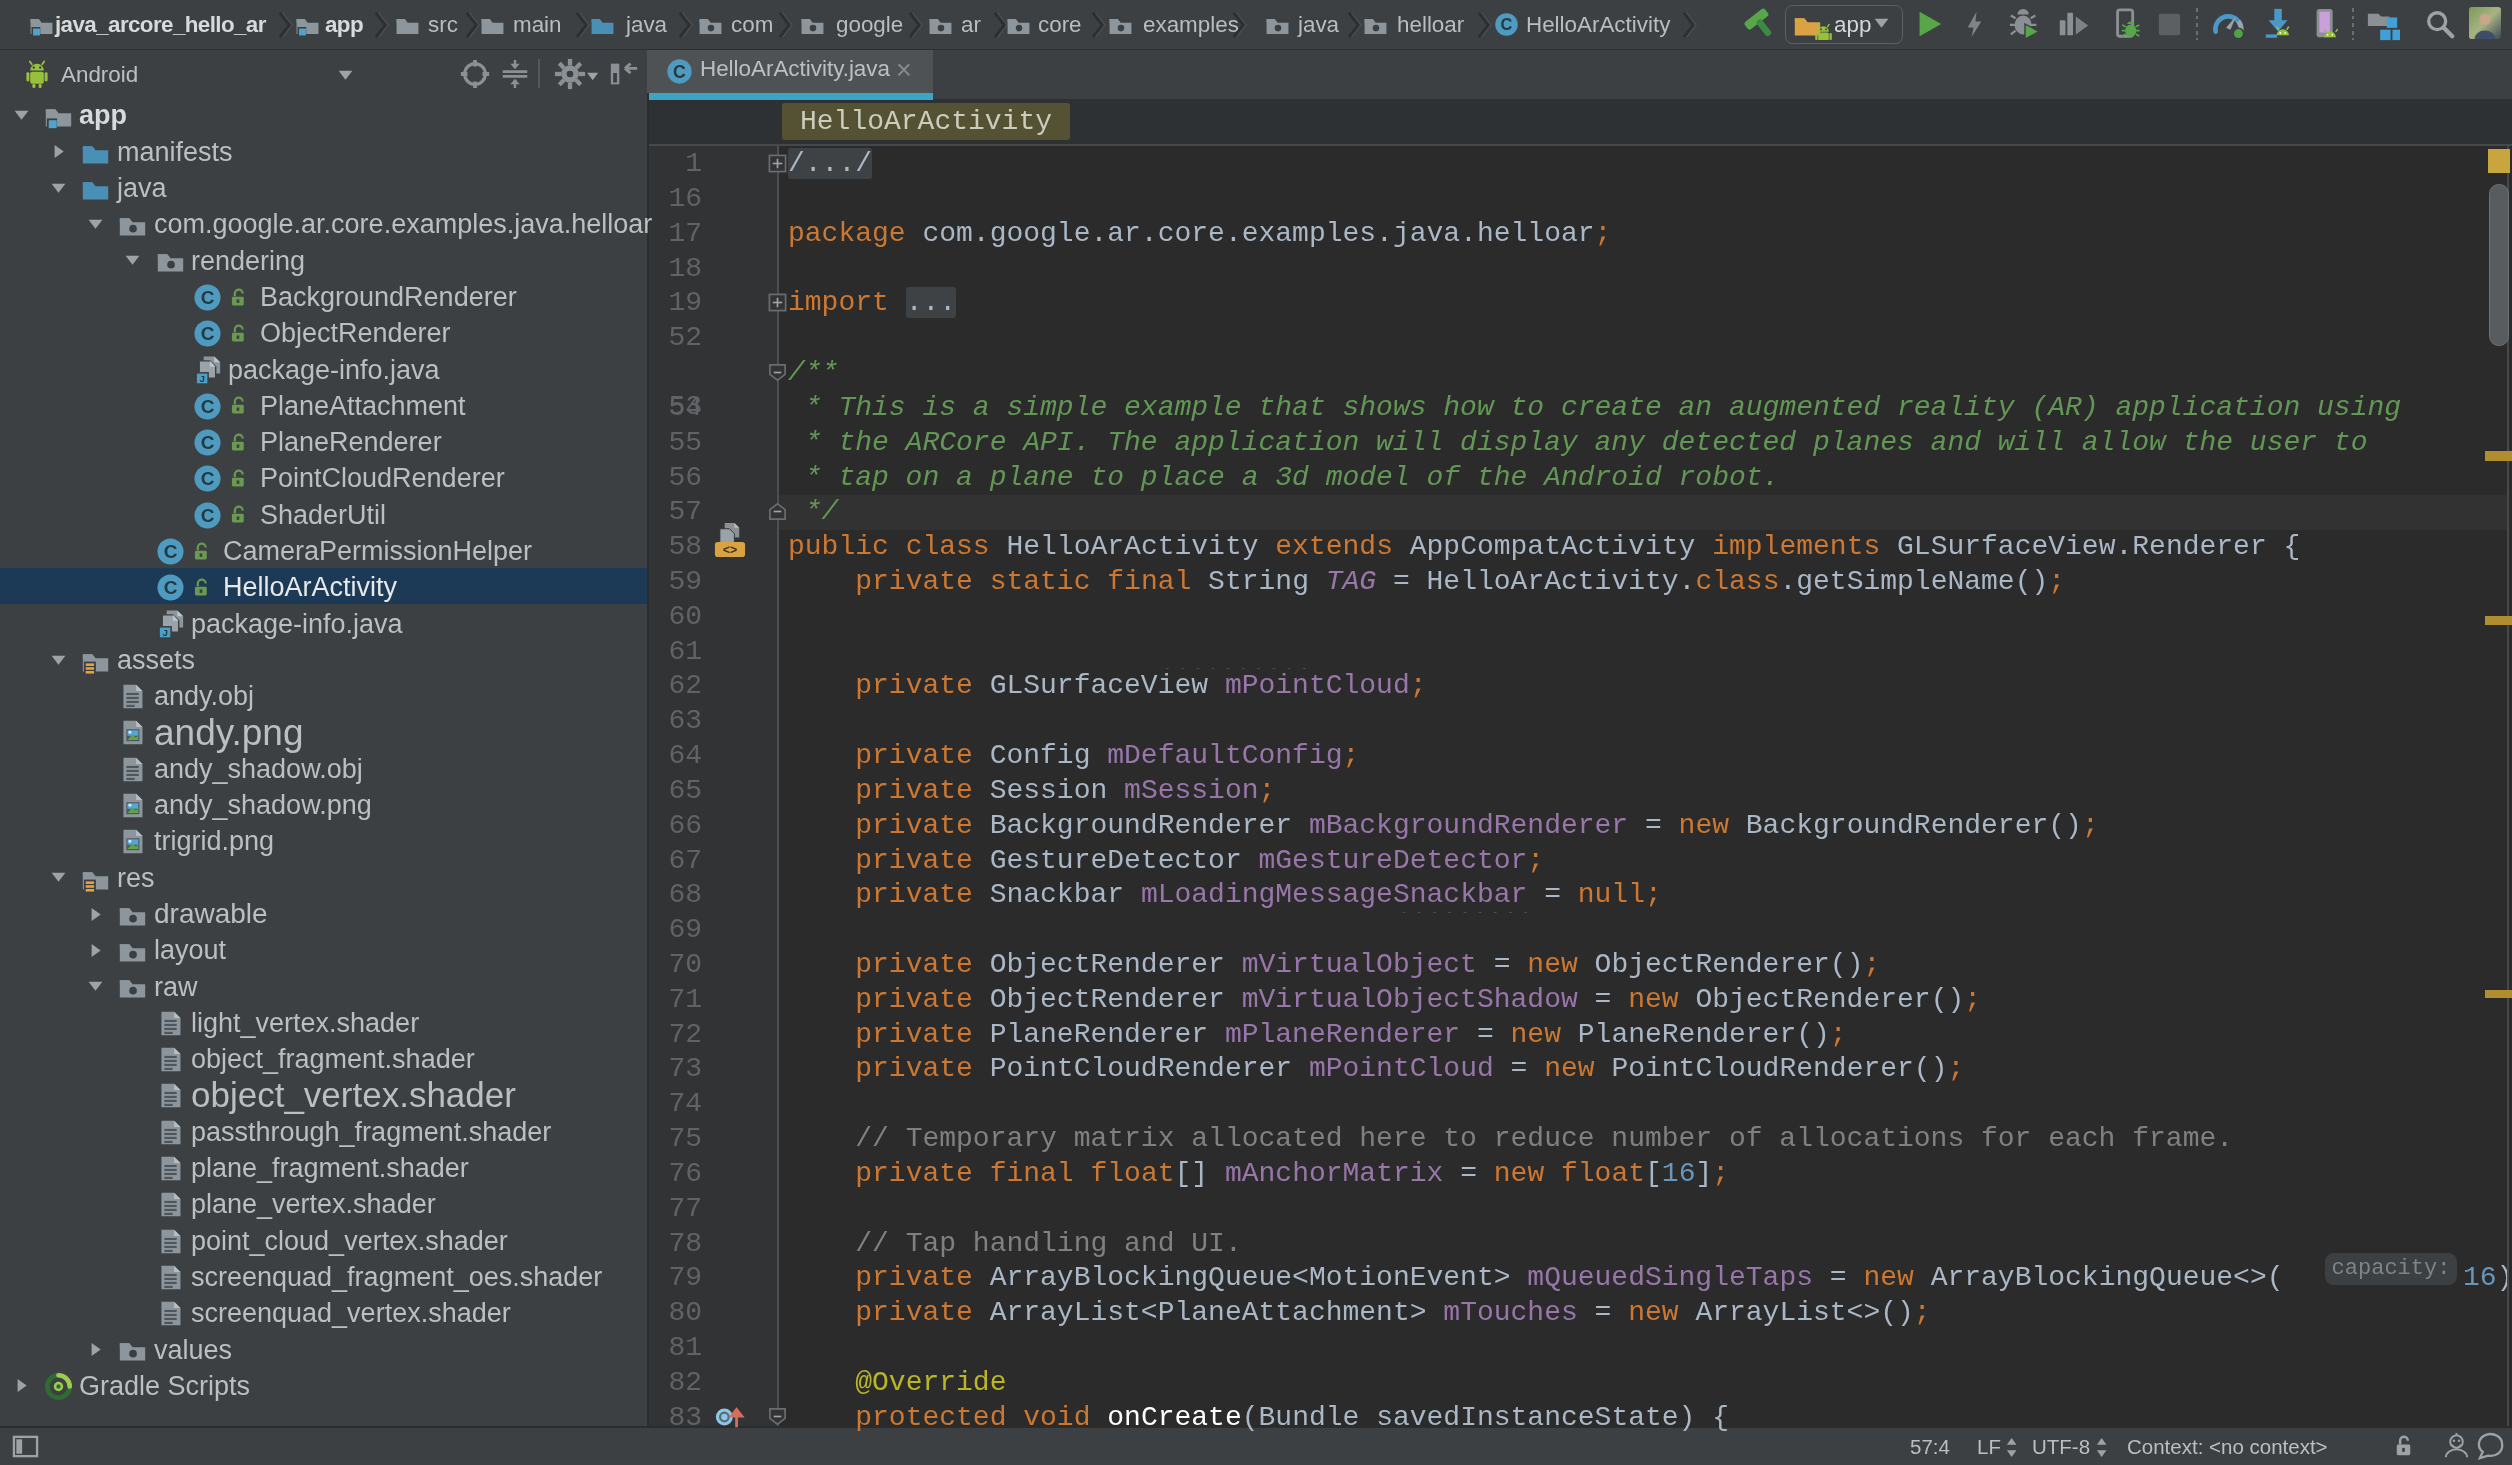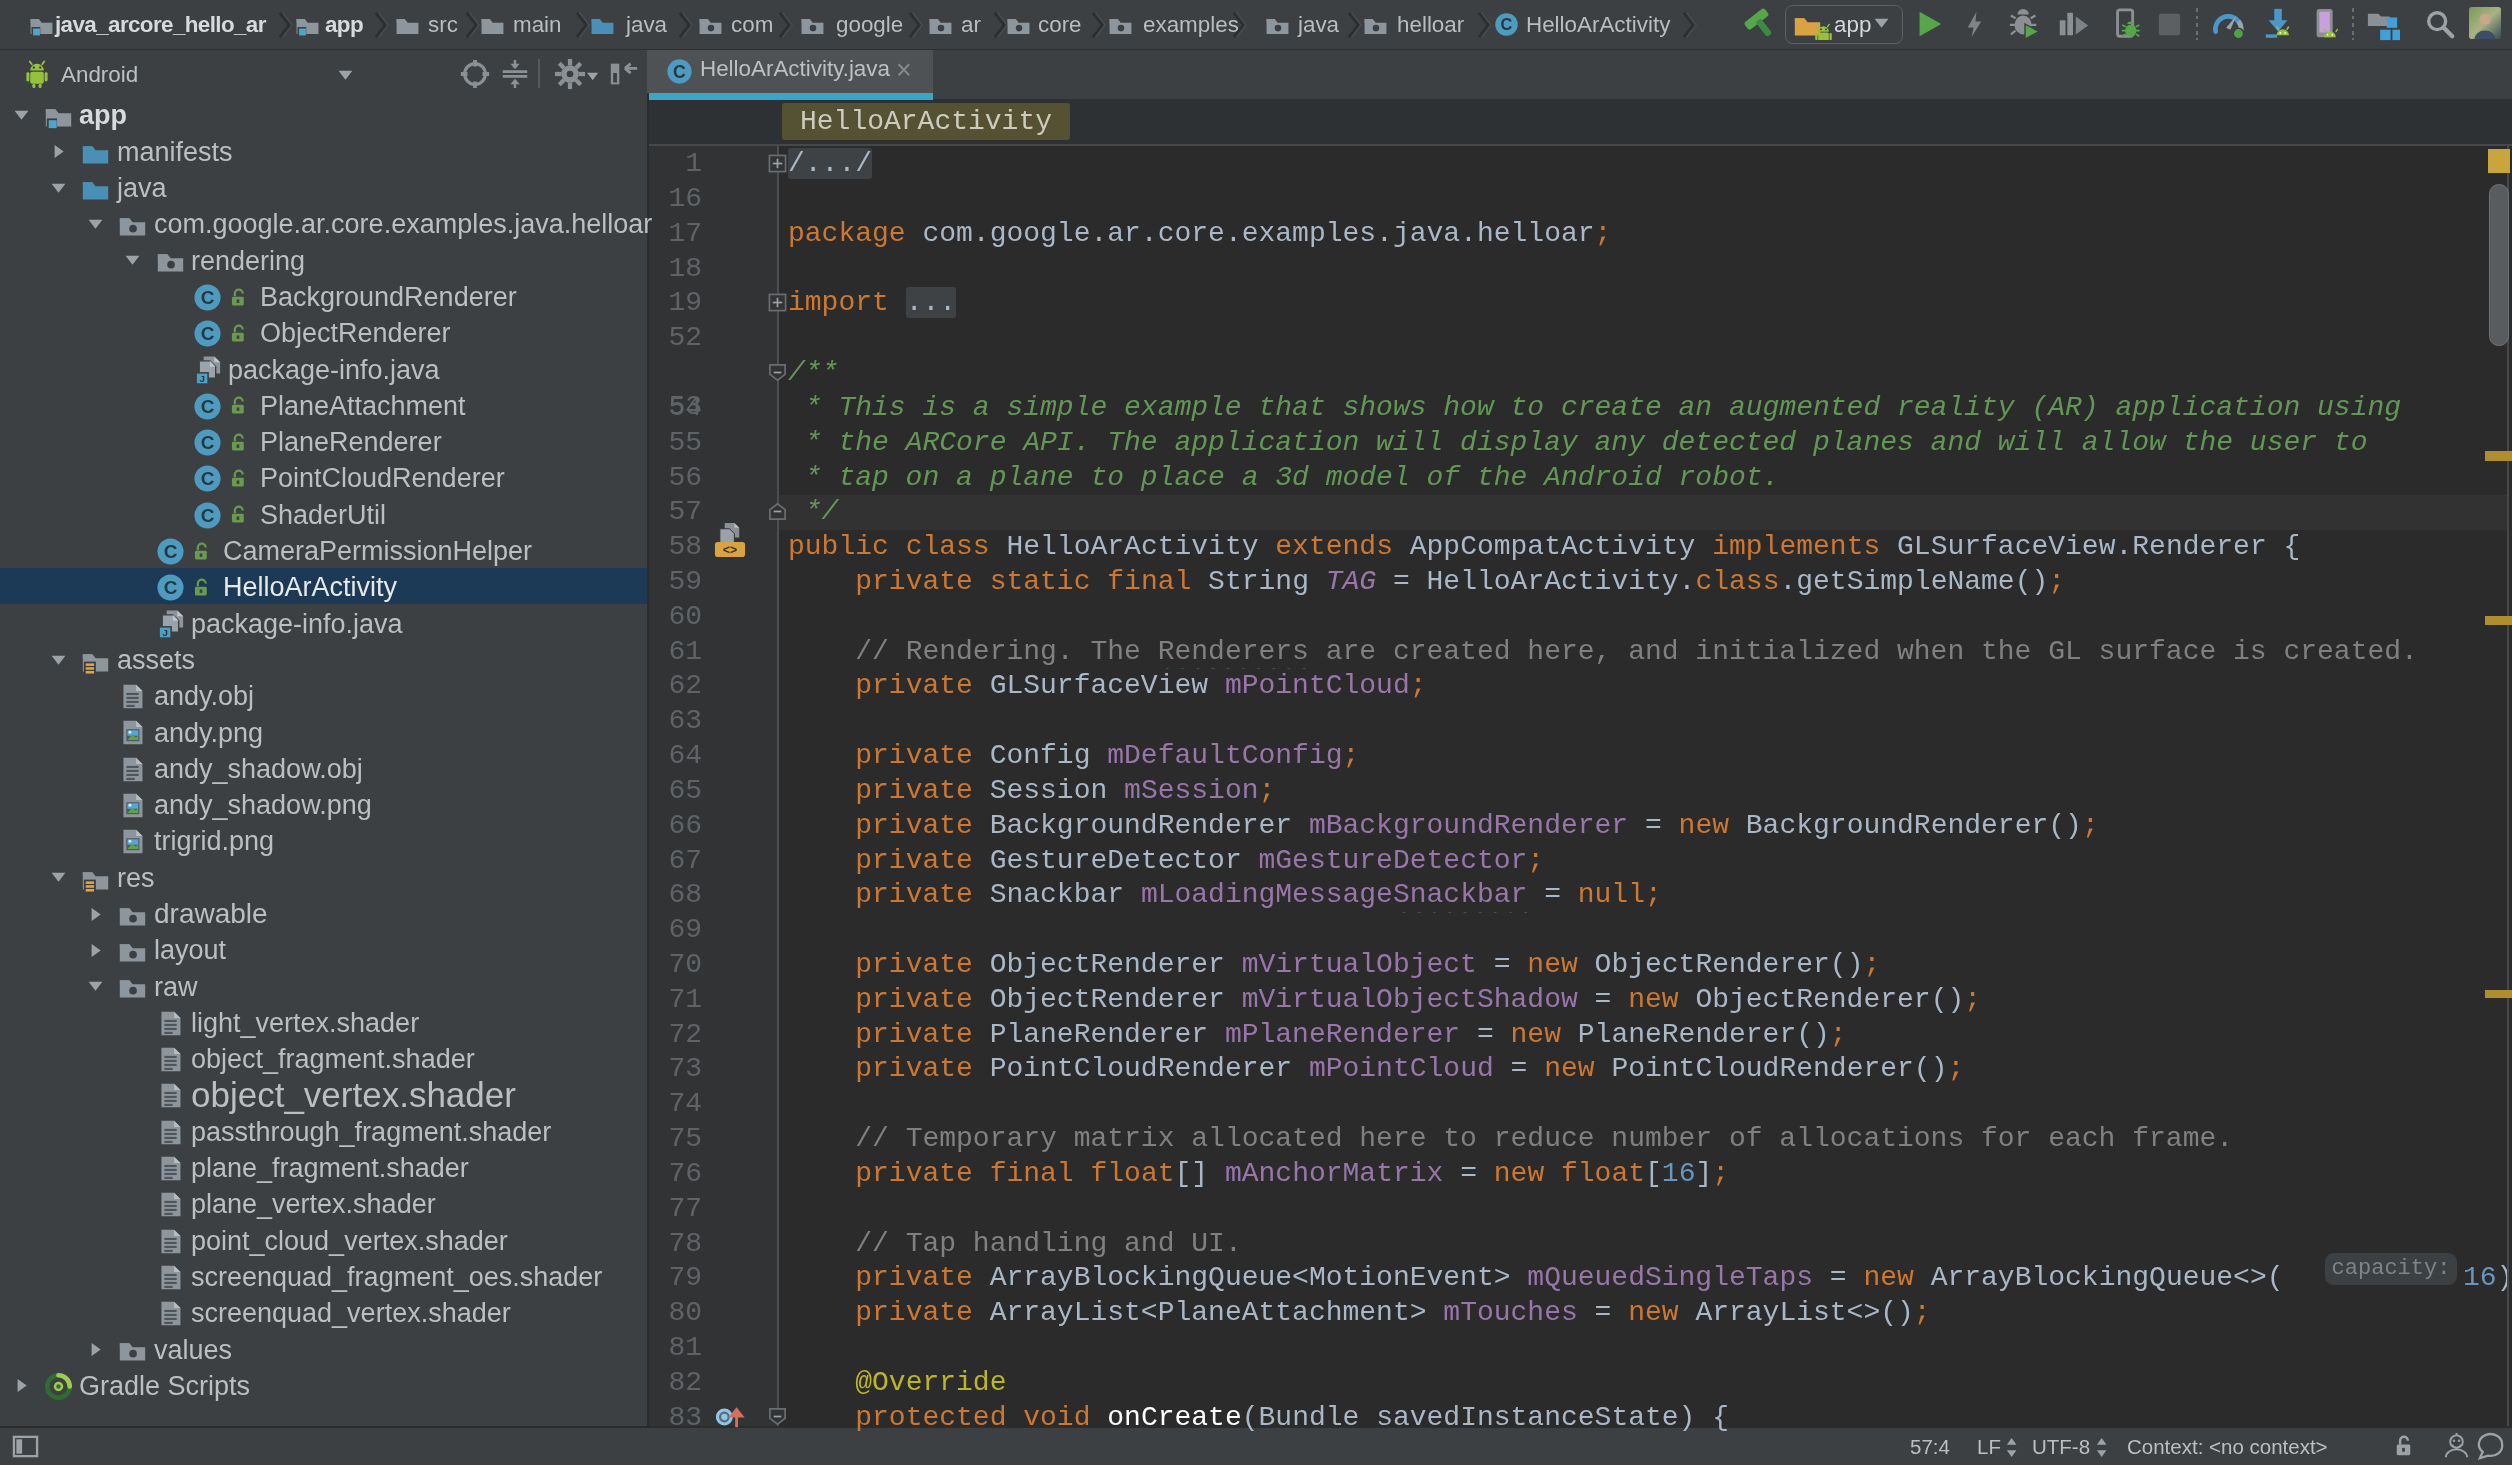--- a/index.html
+++ b/index.html
@@ -689,21 +689,21 @@
 <div class="abs" style="left:118px;top:718px;">
       <svg width="29" height="29" viewBox="0 0 16 16" style="display:block">
         <path d="M3 1.5 h7 l3.5 3.5 V14.5 H3 z" fill="#8d969c"></path>
         <path d="M10 1.5 l3.5 3.5 h-3.5 z" fill="#b7bec2"></path>
         <rect x="4.6" y="6.2" width="7.2" height="6.6" fill="#4b5a62"></rect>
         <rect x="5.2" y="6.8" width="6" height="3" fill="#54a7d4"></rect>
         <path d="M5.2 12.2 l2.6-3 2 1.6 1.4-1.2 v2.6 z" fill="#62a244"></path>
         <circle cx="6.6" cy="7.9" r="0.8" fill="#dfeaf0"></circle>
       </svg>
     </div>
-<div class="row" style="left:154px;top:715px;height:36px;font-size:27px;font-weight:400;color:#bcbfc1">andy.png</div>
+<div class="row" style="left:154px;top:715px;height:36px;font-size:37px;font-weight:400;color:#bcbfc1">andy.png</div>
 <div class="abs" style="left:118px;top:755px;">
       <svg width="29" height="29" viewBox="0 0 16 16" style="display:block">
         <path d="M3 1.5 h7 l3.5 3.5 V14.5 H3 z" fill="#8d969c"></path>
         <path d="M10 1.5 l3.5 3.5 h-3.5 z" fill="#b7bec2"></path>
         <g fill="#4d565c">
           <rect x="4.6" y="6" width="6.8" height="1.2"></rect>
           <rect x="4.6" y="8.2" width="6.8" height="1.2"></rect>
           <rect x="4.6" y="10.4" width="6.8" height="1.2"></rect>
           <rect x="4.6" y="12.6" width="4.6" height="1.2"></rect>
         </g>
@@ -974,21 +974,20 @@
 <div class="cl" style="top:146px;"><span class="fold">/.../</span></div>
 <div class="cl" style="top:216px;"><span class="k">package</span> com.google.ar.core.examples.java.helloar<span class="k">;</span></div>
 <div class="cl" style="top:285px;"><span class="k">import</span> <span class="fold">...</span></div>
 <div class="cl" style="top:355px;"><span class="d">/**</span></div>
 <div class="cl" style="top:390px;"><span class="d"> * This is a simple example that shows how to create an augmented reality (AR) application using</span></div>
 <div class="cl" style="top:425px;"><span class="d"> * the ARCore API. The application will display any detected planes and will allow the user to</span></div>
 <div class="cl" style="top:460px;"><span class="d"> * tap on a plane to place a 3d model of the Android robot.</span></div>
 <div class="cl" style="top:494px;"><span class="d"> */</span></div>
 <div class="cl" style="top:529px;"><span class="k">public</span> <span class="k">class</span> HelloArActivity <span class="k">extends</span> AppCompatActivity <span class="k">implements</span> GLSurfaceView.Renderer {</div>
 <div class="cl" style="top:564px;">    <span class="k">private</span> <span class="k">static</span> <span class="k">final</span> String <span class="fi">TAG</span> = HelloArActivity.<span class="k">class</span>.getSimpleName()<span class="k">;</span></div>
-<div class="cl" style="top:634px;">    <span class="c">// Rendering. The Renderers are created here, and initialized when the GL surface is created.</span></div>
 <div class="cl" style="top:668px;">    <span class="k">private</span> GLSurfaceView <span class="f">mPointCloud</span><span class="k">;</span></div>
 <div class="cl" style="top:738px;">    <span class="k">private</span> Config <span class="f">mDefaultConfig</span><span class="k">;</span></div>
 <div class="cl" style="top:773px;">    <span class="k">private</span> Session <span class="f">mSession</span><span class="k">;</span></div>
 <div class="cl" style="top:808px;">    <span class="k">private</span> BackgroundRenderer <span class="f">mBackgroundRenderer</span> = <span class="k">new</span> BackgroundRenderer()<span class="k">;</span></div>
 <div class="cl" style="top:843px;">    <span class="k">private</span> GestureDetector <span class="f">mGestureDetector</span><span class="k">;</span></div>
 <div class="cl" style="top:947px;">    <span class="k">private</span> ObjectRenderer <span class="f">mVirtualObject</span> = <span class="k">new</span> ObjectRenderer()<span class="k">;</span></div>
 <div class="cl" style="top:877px;">    <span class="k">private</span> Snackbar <span class="f">mLoadingMessageSnackbar</span> = <span class="k">null;</span></div>
 <div class="cl" style="top:982px;">    <span class="k">private</span> ObjectRenderer <span class="f">mVirtualObjectShadow</span> = <span class="k">new</span> ObjectRenderer()<span class="k">;</span></div>
 <div class="cl" style="top:1017px;">    <span class="k">private</span> PlaneRenderer <span class="f">mPlaneRenderer</span> = <span class="k">new</span> PlaneRenderer()<span class="k">;</span></div>
 <div class="cl" style="top:1051px;">    <span class="k">private</span> PointCloudRenderer <span class="f">mPointCloud</span> = <span class="k">new</span> PointCloudRenderer()<span class="k">;</span></div>

